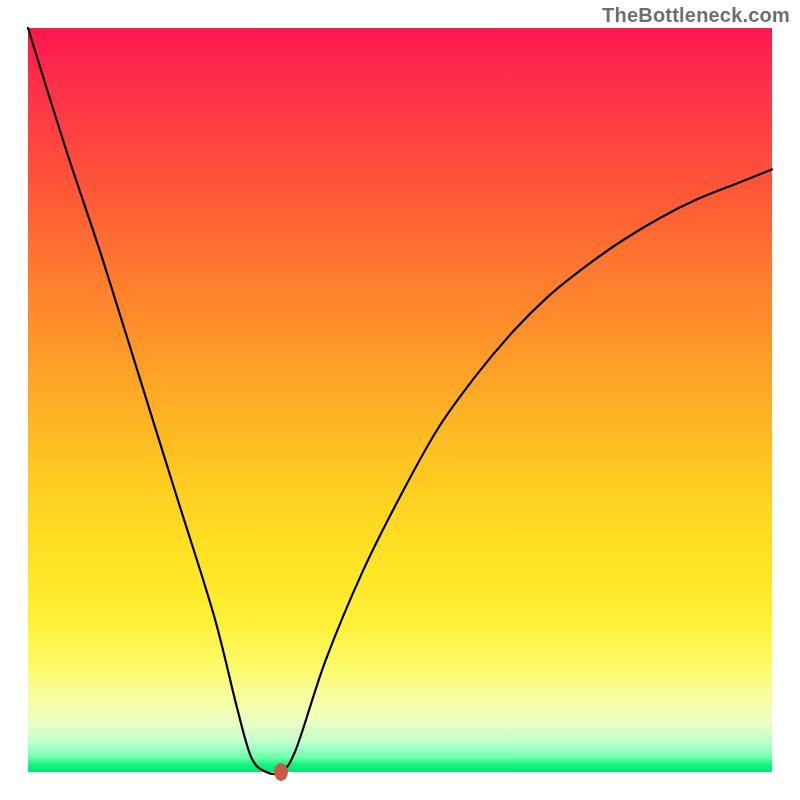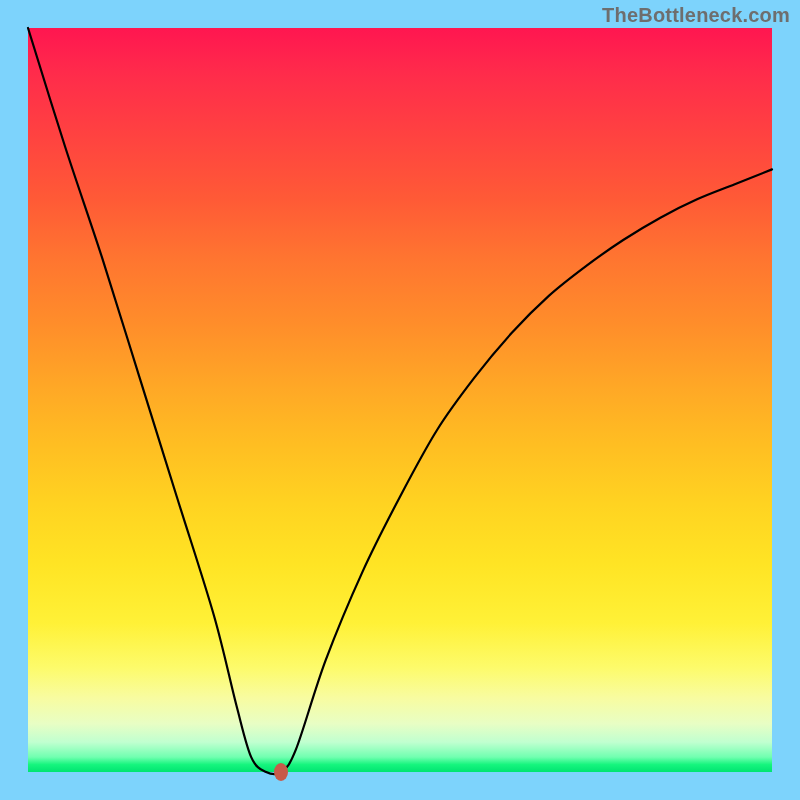--- a/index.html
+++ b/index.html
@@ -8,21 +8,21 @@
     width: 800px;
     height: 800px;
     background: #000;
     font-family: Arial, Helvetica, sans-serif;
     overflow: hidden;
   }
   .frame {
     position: relative;
     width: 800px;
     height: 800px;
-    background: #7dd3fc;
+    background: #ffffff;
   }
   .watermark {
     position: absolute;
     top: 4px;
     right: 10px;
     color: #6e6e6e;
     font-size: 20px;
     font-weight: 600;
     letter-spacing: 0.2px;
     z-index: 10;

